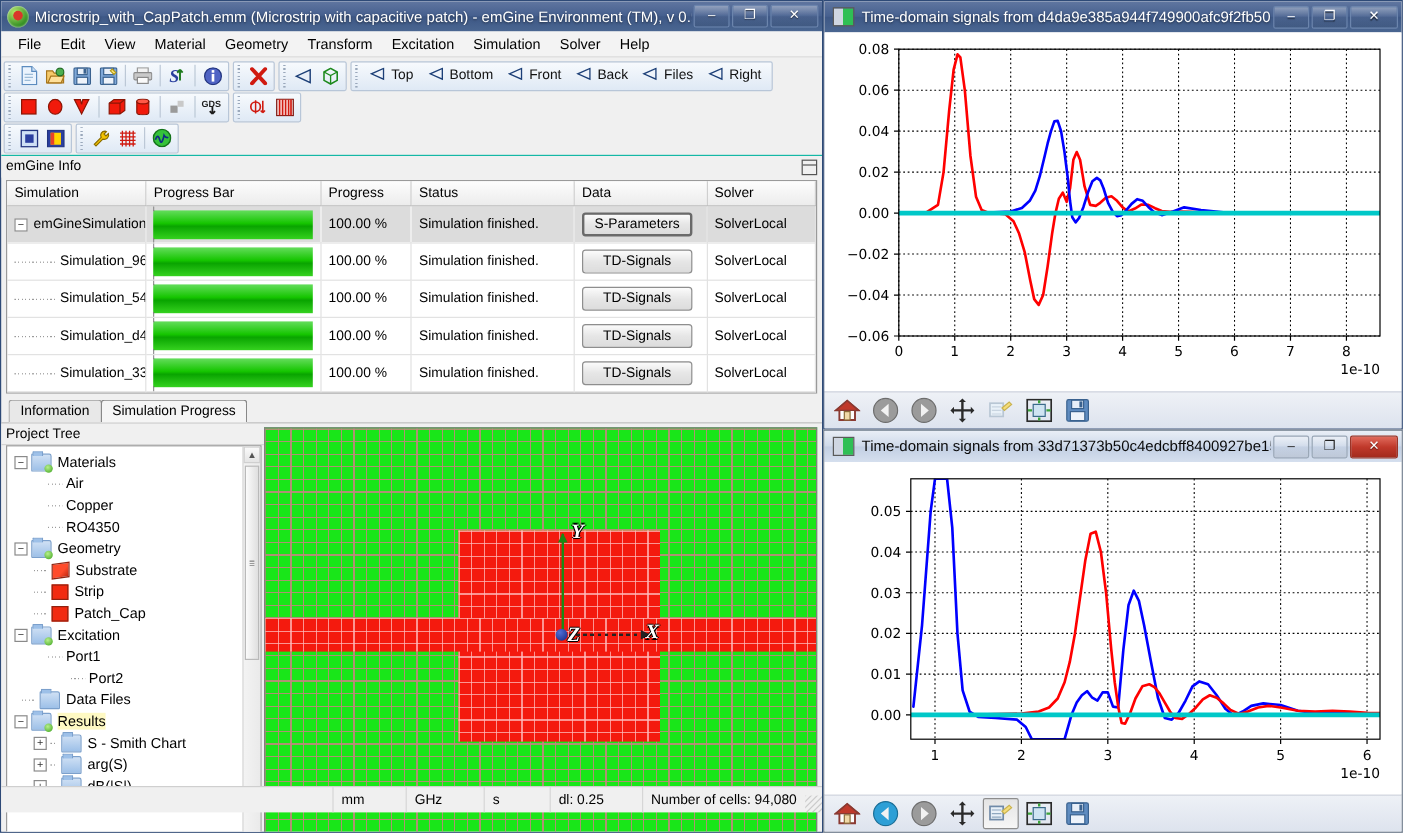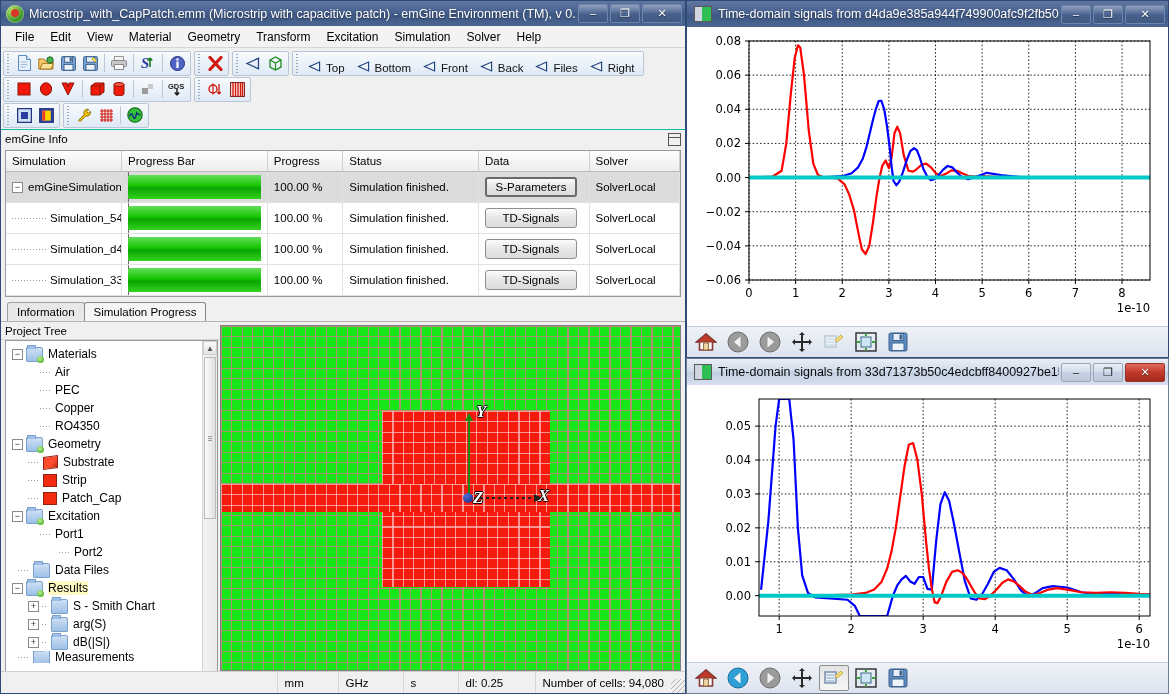--- a/index.html
+++ b/index.html
@@ -78,21 +78,21 @@
     border:1px solid #b8c6d8;border-radius:2px;
     margin-right:3px;padding:0 2px;
     box-sizing:border-box;
   }
   .grip{width:5px;height:19px;margin:0 2px 0 0;
     background-image:repeating-linear-gradient(to bottom,#9aa8bb 0 1px,transparent 1px 3px);
     background-size:2px 100%;background-repeat:no-repeat;background-position:1px 0;}
   .tbbtn{width:22px;height:21px;display:flex;align-items:center;justify-content:center;
     font-size:13px;line-height:1;}
   .tbsep{width:1px;height:18px;background:#bcc8d6;margin:0 3px;}
-  .viewbtn{display:flex;align-items:flex-end;padding:0 6px;height:21px;font-size:11.5px;color:#111;}
+  .viewbtn{display:flex;align-items:center;padding:0 6px;height:21px;font-size:11.5px;color:#111;}
   .viewbtn .ck{margin-right:4px;display:inline-block;}
 
   
   .panel-head{
     height:18px;background:#f0f0f0;border-top:1px solid #14b8a6;
     display:flex;align-items:center;padding:0 4px;font-size:11.5px;
     justify-content:space-between;
   }
   .panel-head .mini{width:11px;height:11px;border:1px solid #555;position:relative;}
   .panel-head .mini:before{content:"";position:absolute;left:0;top:0;right:0;height:3px;border-bottom:1px solid #555;}
@@ -197,21 +197,21 @@
     background:repeating-linear-gradient(to right,#222 0 3px,transparent 3px 6px);}
   .ax-x:before{content:"";position:absolute;right:-2px;top:-3px;border-top:4px solid transparent;
     border-bottom:4px solid transparent;border-left:8px solid #222;}
   .ax-o{position:absolute;left:-5px;top:-5px;width:10px;height:10px;border-radius:50%;
     background:radial-gradient(circle at 35% 30%,#4f6fd8,#14247e);}
   .axlabel{position:absolute;color:#fff;font-weight:bold;font-size:17px;
     font-family:"Liberation Serif",serif;font-style:italic;
     text-shadow:-1px 0 #000,1px 0 #000,0 -1px #000,0 1px #000;}
 
   .statusbar{
-    position:absolute;left:0;right:0;bottom:0;height:21px;
+    position:absolute;left:0;right:0;bottom:16px;height:21px;
     background:#f0f0f0;border-top:1px solid #cfcfcf;
     display:flex;align-items:stretch;font-size:11.5px;
   }
   .sb-cell{display:flex;align-items:center;padding:0 7px;border-right:1px solid #d6d6d6;}
   .sb-flex{flex:1 1 auto;}
   .sb-grip{width:14px;align-self:flex-end;height:14px;margin-left:auto;
     background-image:
       linear-gradient(135deg,transparent 45%,#b0b0b0 45%,#b0b0b0 55%,transparent 55%);
     background-size:5px 5px;}
 
@@ -527,20 +527,33 @@
           <td>
             <span class="treecell">
               <span class="expander">−</span>
               <span>emGineSimulation</span>
             </span>
           </td>
           <td><span class="pbar"><i style="width:100%"></i></span></td>
           <td>100.00 %</td>
           <td>Simulation finished.</td>
           <td><span class="dbtn focus">S-Parameters</span></td>
+          <td>SolverLocal</td>
+        </tr>
+        <tr>
+          <td>
+            <span class="treecell">
+                <span class="dotlead"></span>
+                <span>Simulation_96</span>
+              </span>
+          </td>
+          <td><span class="pbar"><i style="width:100%"></i></span></td>
+          <td>100.00 %</td>
+          <td>Simulation finished.</td>
+          <td><span class="dbtn">TD-Signals</span></td>
           <td>SolverLocal</td>
         </tr>
         <tr>
           <td>
             <span class="treecell">
                 <span class="dotlead"></span>
                 <span>Simulation_54</span>
               </span>
           </td>
           <td><span class="pbar"><i style="width:100%"></i></span></td>
@@ -594,24 +607,20 @@
       <div class="tree-body">
         <div class="tree-list">
           <div class="tnode">
             <span class="exp">−</span>
             <span class="ico folder folderp"></span>
             <span class="tlabel">Materials</span>
           </div>
           <div class="tnode" style="padding-left:34px">
             <span class="dots"></span>
               <span class="tlabel">Air</span>
-          </div>
-          <div class="tnode" style="padding-left:34px">
-            <span class="dots"></span>
-              <span class="tlabel">PEC</span>
           </div>
           <div class="tnode" style="padding-left:34px">
             <span class="dots"></span>
               <span class="tlabel">Copper</span>
           </div>
           <div class="tnode" style="padding-left:34px">
             <span class="dots"></span>
               <span class="tlabel">RO4350</span>
           </div>
           <div class="tnode">

